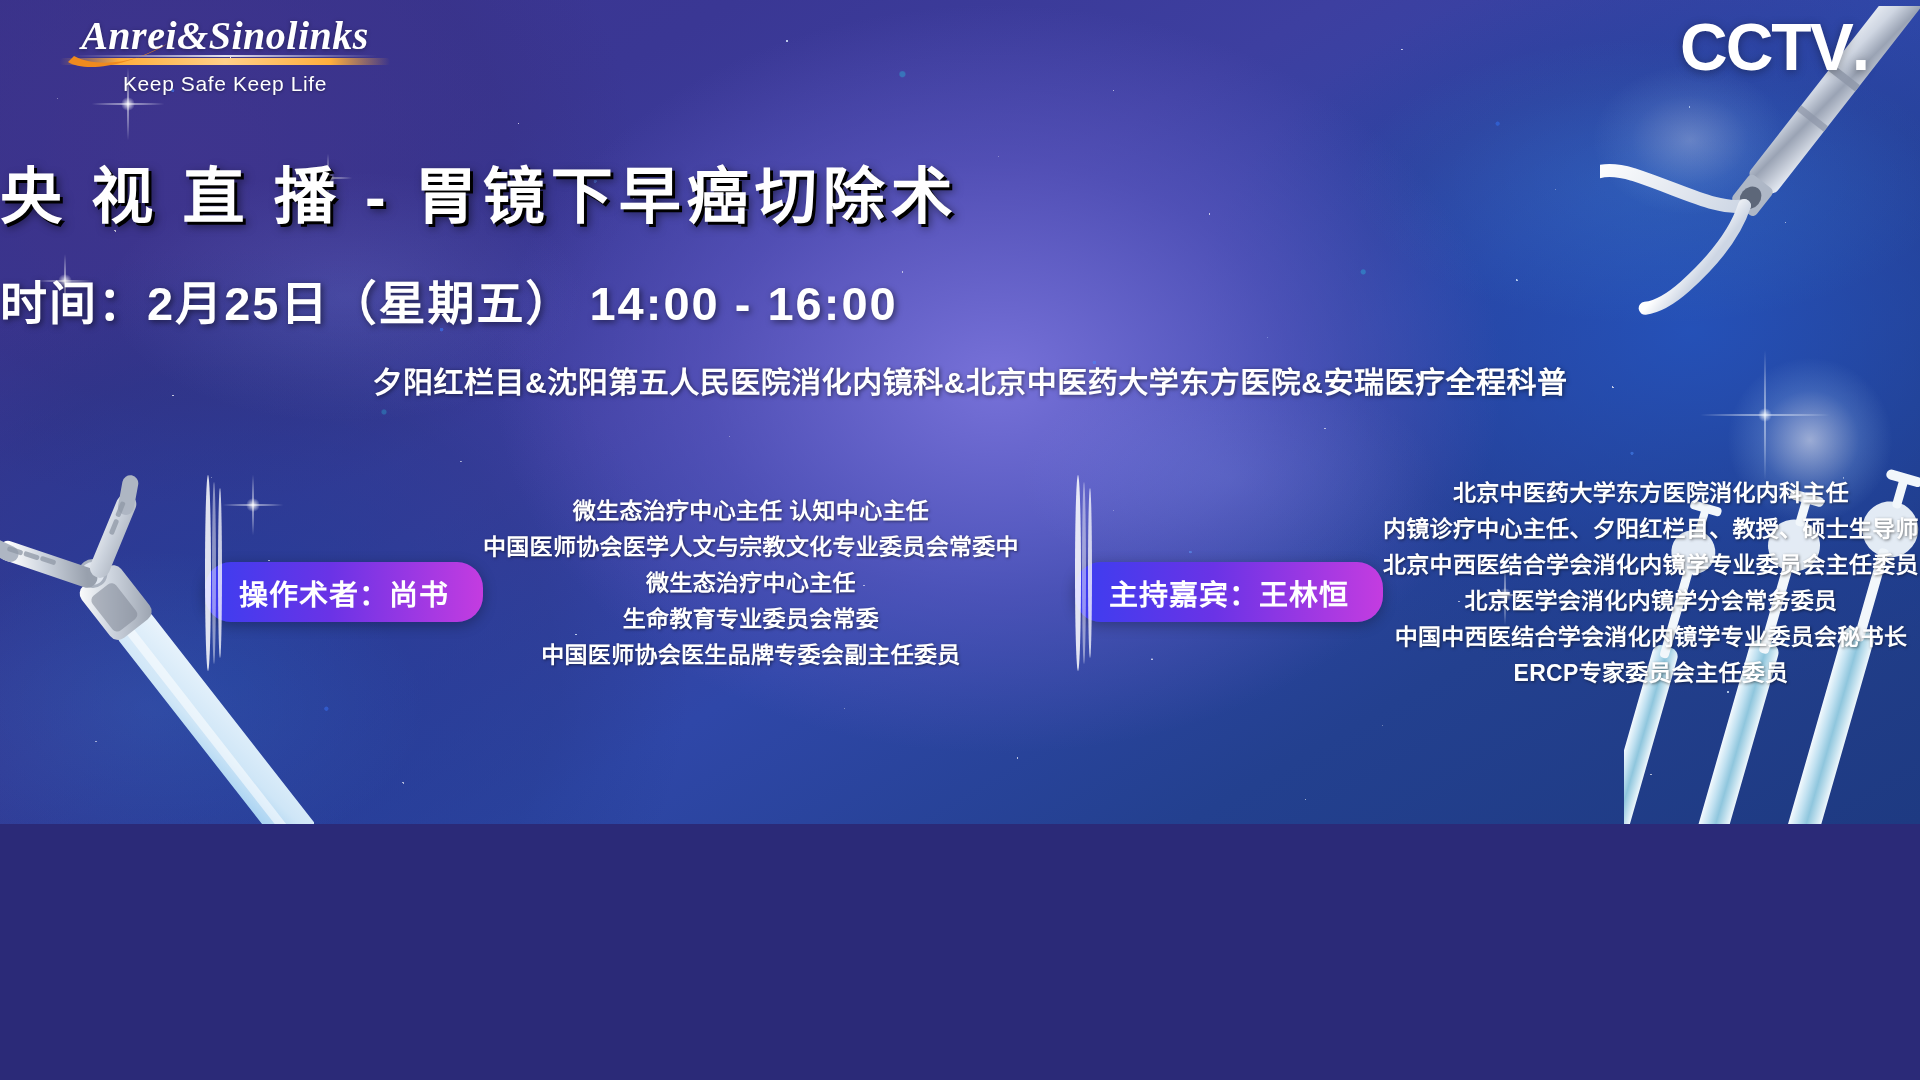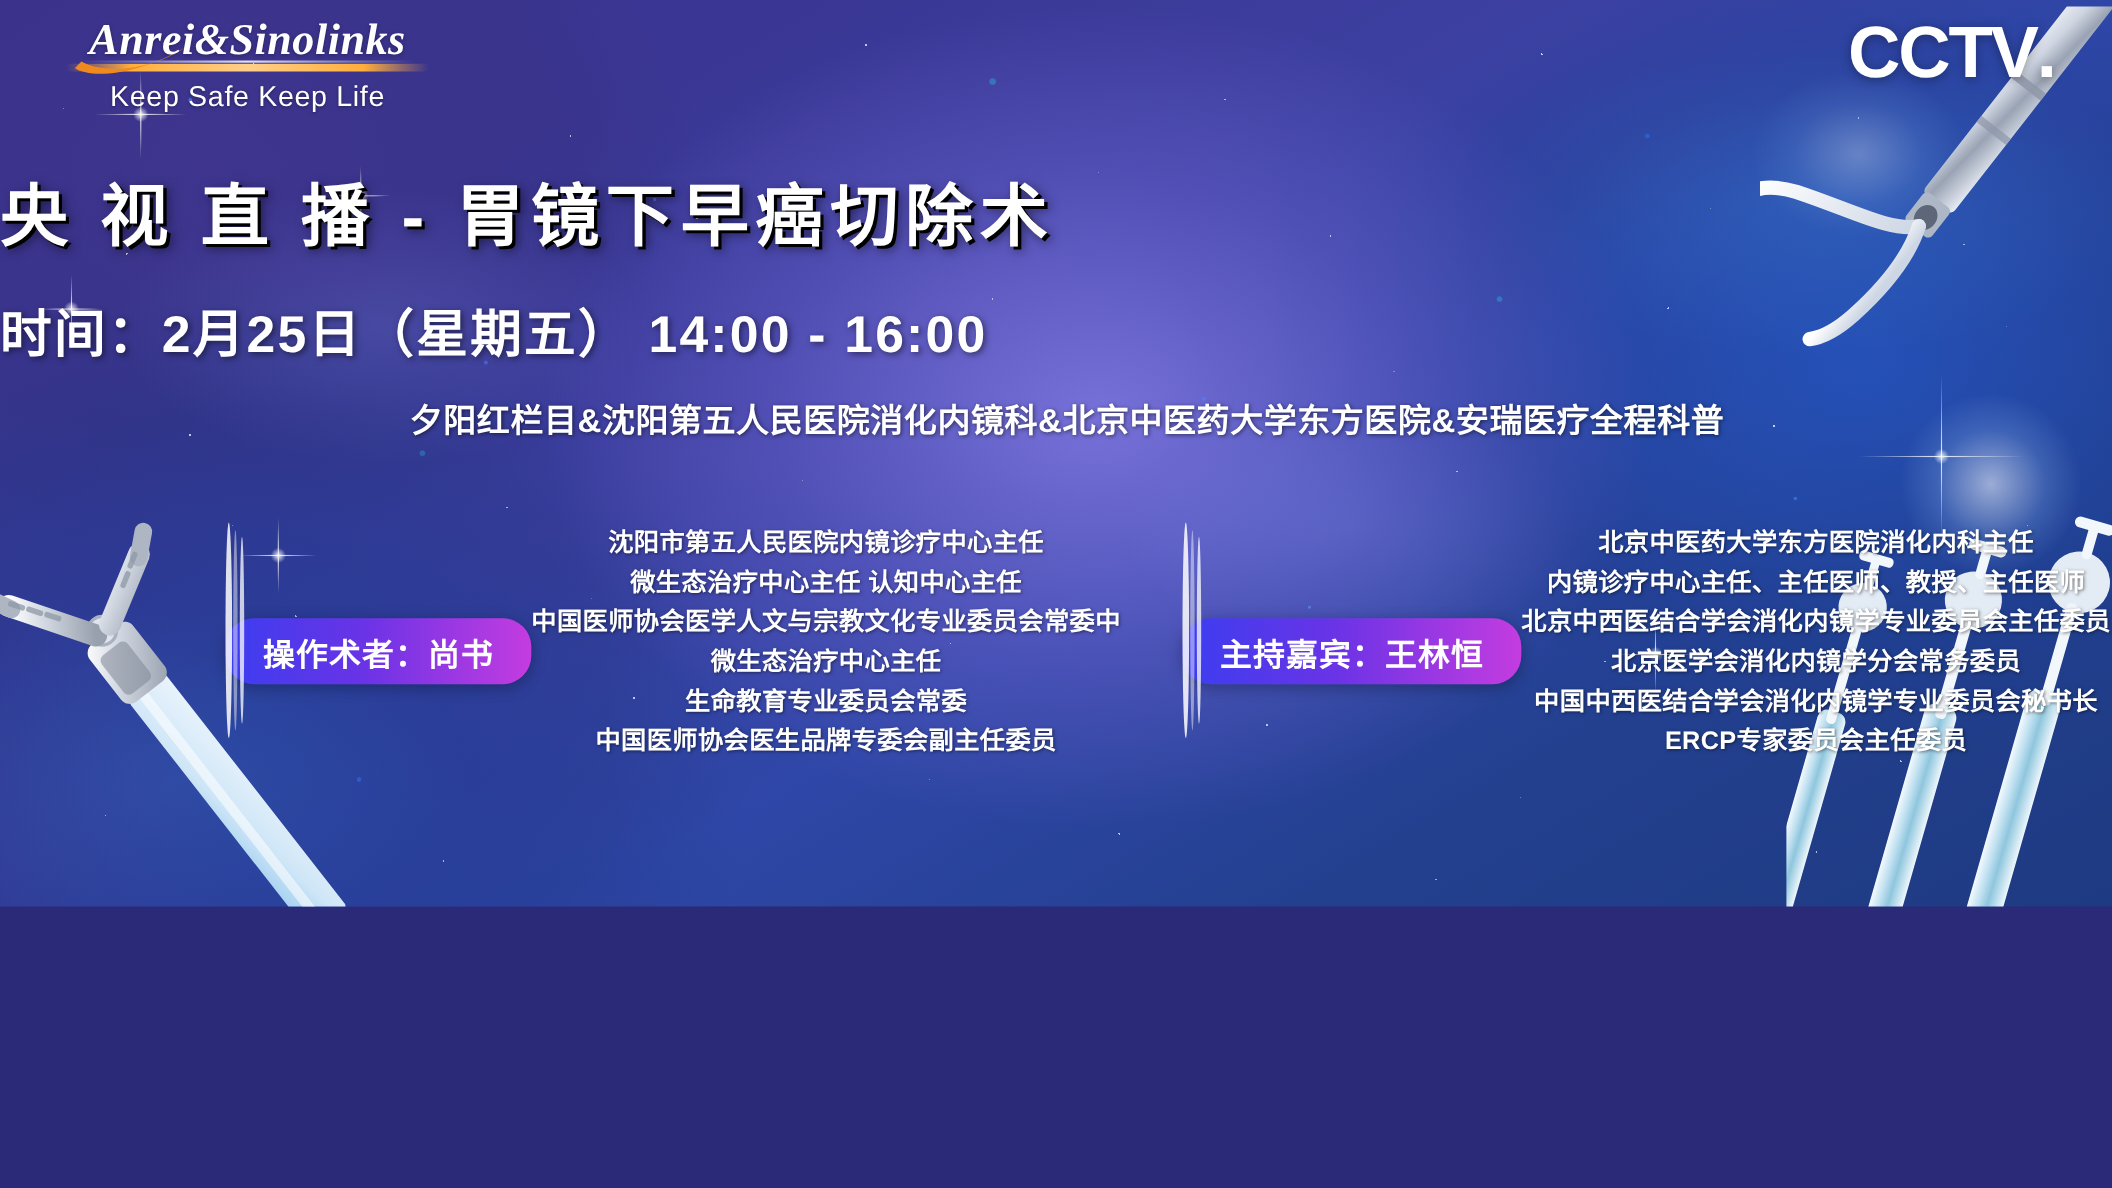--- a/index.html
+++ b/index.html
@@ -123,21 +123,21 @@
   .brand-rule{
     position:relative;height:7px;margin-top:2px;
     background:linear-gradient(90deg, rgba(255,160,40,0) 0%, #ffae3c 18%, #ffd089 50%, #ffae3c 82%, rgba(255,160,40,0) 100%);
     border-radius:4px;
   }
   .brand-rule::after{
     content:"";position:absolute;left:4%;right:4%;top:-3px;height:2px;
     background:linear-gradient(90deg, rgba(255,255,255,0), rgba(255,255,255,.85), rgba(255,255,255,0));
   }
   .brand-tag{
-    margin-top:7px;font-size:26px;color:#ffffff;letter-spacing:.6px;
+    margin-top:7px;font-size:21px;color:#ffffff;letter-spacing:.6px;
     font-family:"Liberation Sans",sans-serif;text-shadow:0 1px 3px rgba(0,0,0,.4);
   }
   
   .cctv{
     position:absolute;right:50px;top:14px;z-index:6;
     font-family:Liberation Sans, sans-serif;font-weight:bold;
     font-size:66px;line-height:1;color:#fff;letter-spacing:-2px;
     text-shadow:0 2px 10px rgba(0,0,0,.35);
   }
   .cctv .dot{letter-spacing:0;}
@@ -370,21 +370,20 @@
               <path d="M62 58 Q69 54 76 58" stroke="#30211a" stroke-width="2.4" fill="none" stroke-linecap="round"></path>
               <path d="M84 58 Q91 54 98 58" stroke="#30211a" stroke-width="2.4" fill="none" stroke-linecap="round"></path>
               <path d="M77 72 Q80 80 83 72" stroke="#d8a183" stroke-width="2" fill="none"></path>
               <path d="M72 88 Q80 93 88 88" stroke="#b97a62" stroke-width="2.4" fill="none" stroke-linecap="round"></path>
             </g>
           </svg>
         </div>
       </div>
       <div class="badge">操作术者：尚书</div>
       <div class="bio">
-        <div>沈阳市第五人民医院内镜诊疗中心主任</div>
         <div>微生态治疗中心主任  认知中心主任</div>
         <div>中国医师协会医学人文与宗教文化专业委员会常委中</div>
         <div>微生态治疗中心主任</div>
         <div>生命教育专业委员会常委</div>
         <div>中国医师协会医生品牌专委会副主任委员</div>
       </div>
     </div>
 
     <div class="person">
       <div class="avatar-wrap">
@@ -415,21 +414,21 @@
               <path d="M83 54 Q91 50 99 54" stroke="#2b1d16" stroke-width="2.6" fill="none" stroke-linecap="round"></path>
               <path d="M77 68 Q80 77 83 68" stroke="#c8906f" stroke-width="2" fill="none"></path>
               <path d="M71 86 Q80 91 89 86" stroke="#a86d52" stroke-width="2.6" fill="none" stroke-linecap="round"></path>
             </g>
           </svg>
         </div>
       </div>
       <div class="badge">主持嘉宾：王林恒</div>
       <div class="bio">
         <div>北京中医药大学东方医院消化内科主任</div>
-        <div>内镜诊疗中心主任、主任医师、教授、主任医师</div>
+        <div>内镜诊疗中心主任、夕阳红栏目、教授、硕士生导师</div>
         <div>北京中西医结合学会消化内镜学专业委员会主任委员</div>
         <div>北京医学会消化内镜学分会常务委员</div>
         <div>中国中西医结合学会消化内镜学专业委员会秘书长</div>
         <div>ERCP专家委员会主任委员</div>
       </div>
     </div>
 
   </div>
 </div>
 

